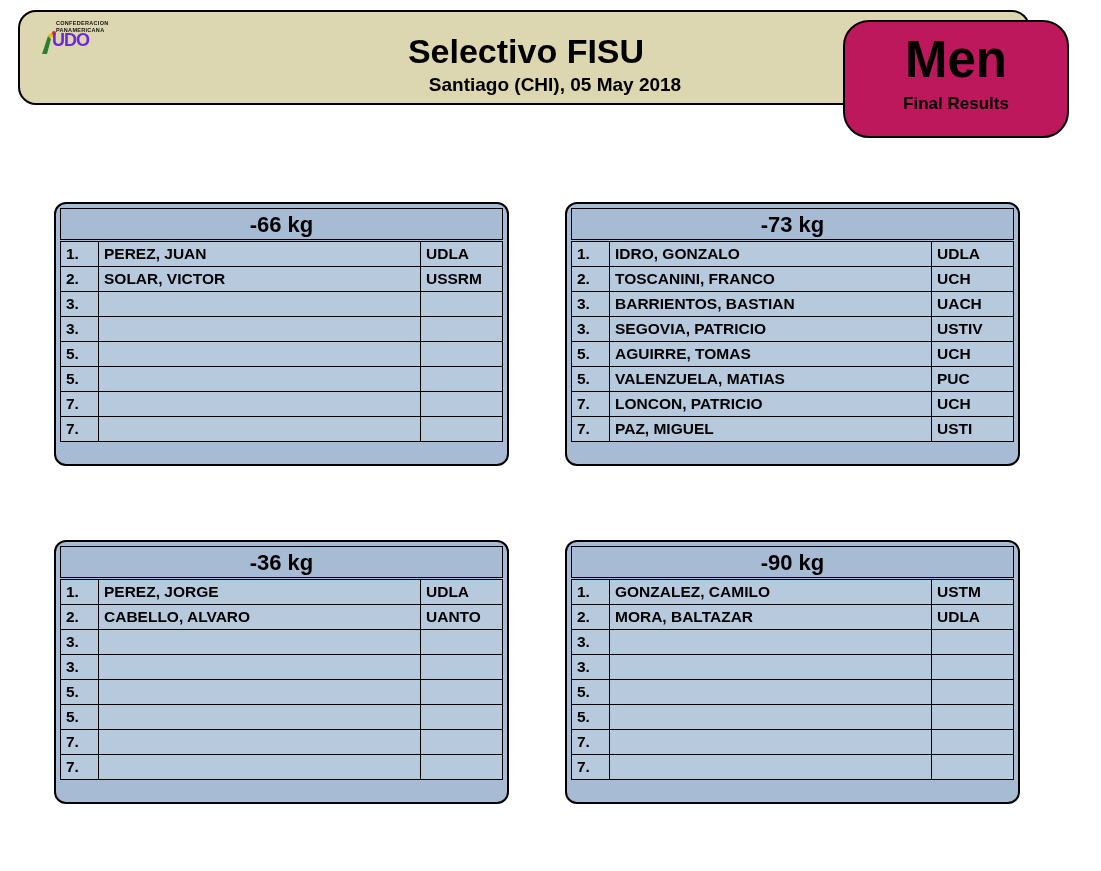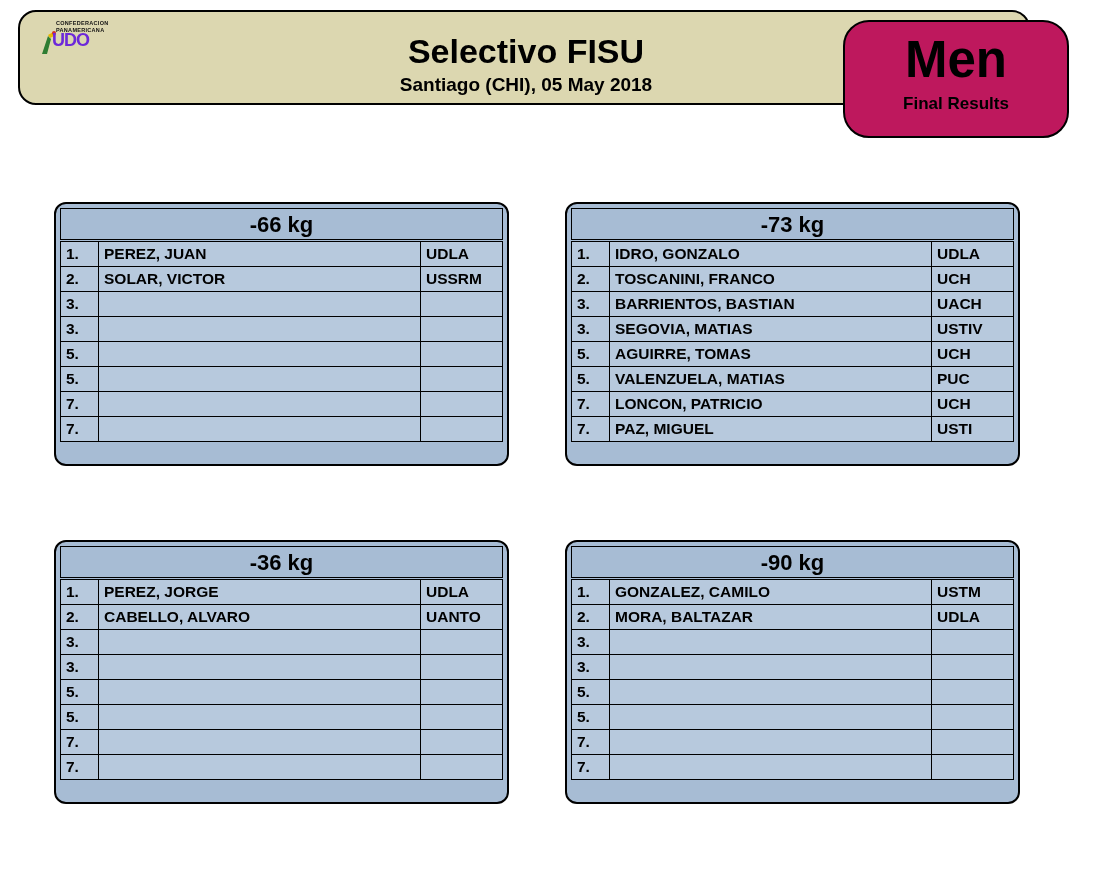--- a/index.html
+++ b/index.html
@@ -74,20 +74,21 @@
   }
   .title-sub {
     position: absolute;
     left: 0;
     top: 62px;
     width: 1012px;
     text-align: center;
     font-size: 19px;
     font-weight: bold;
     color: #000;
+    padding-left: 29px;
   }
 
   .gender-badge {
     position: absolute;
     left: 843px;
     top: 20px;
     width: 226px;
     height: 118px;
     background: #be185d;
     border: 2px solid #000000;
@@ -260,21 +261,21 @@
         <td class="name">TOSCANINI, FRANCO</td>
         <td class="club">UCH</td>
       </tr>
       <tr>
         <td class="rank">3.</td>
         <td class="name">BARRIENTOS, BASTIAN</td>
         <td class="club">UACH</td>
       </tr>
       <tr>
         <td class="rank">3.</td>
-        <td class="name">SEGOVIA, MATIAS</td>
+        <td class="name">SEGOVIA, PATRICIO</td>
         <td class="club">USTIV</td>
       </tr>
       <tr>
         <td class="rank">5.</td>
         <td class="name">AGUIRRE, TOMAS</td>
         <td class="club">UCH</td>
       </tr>
       <tr>
         <td class="rank">5.</td>
         <td class="name">VALENZUELA, MATIAS</td>

